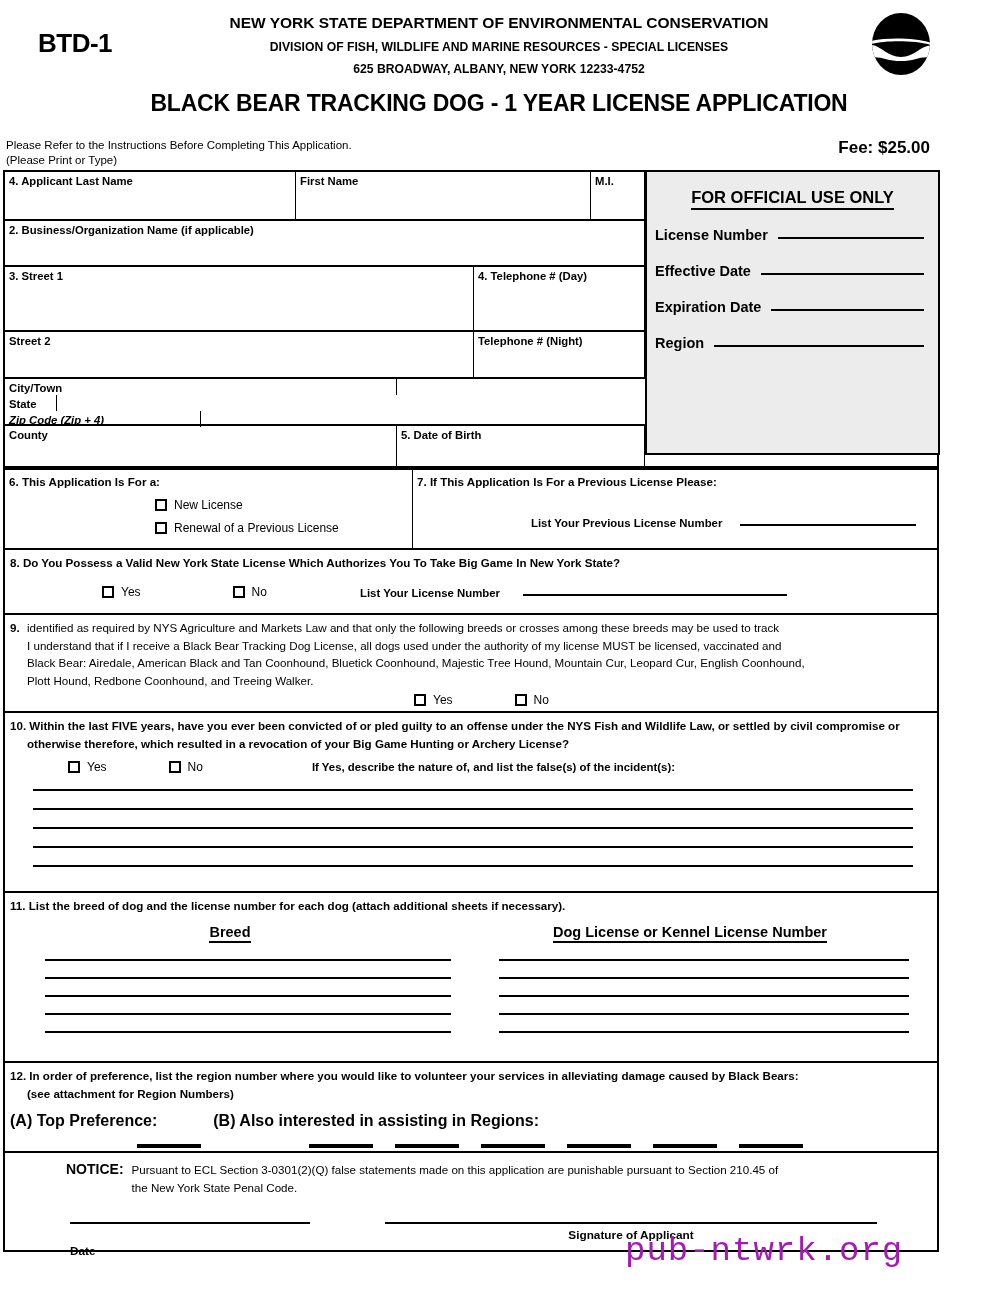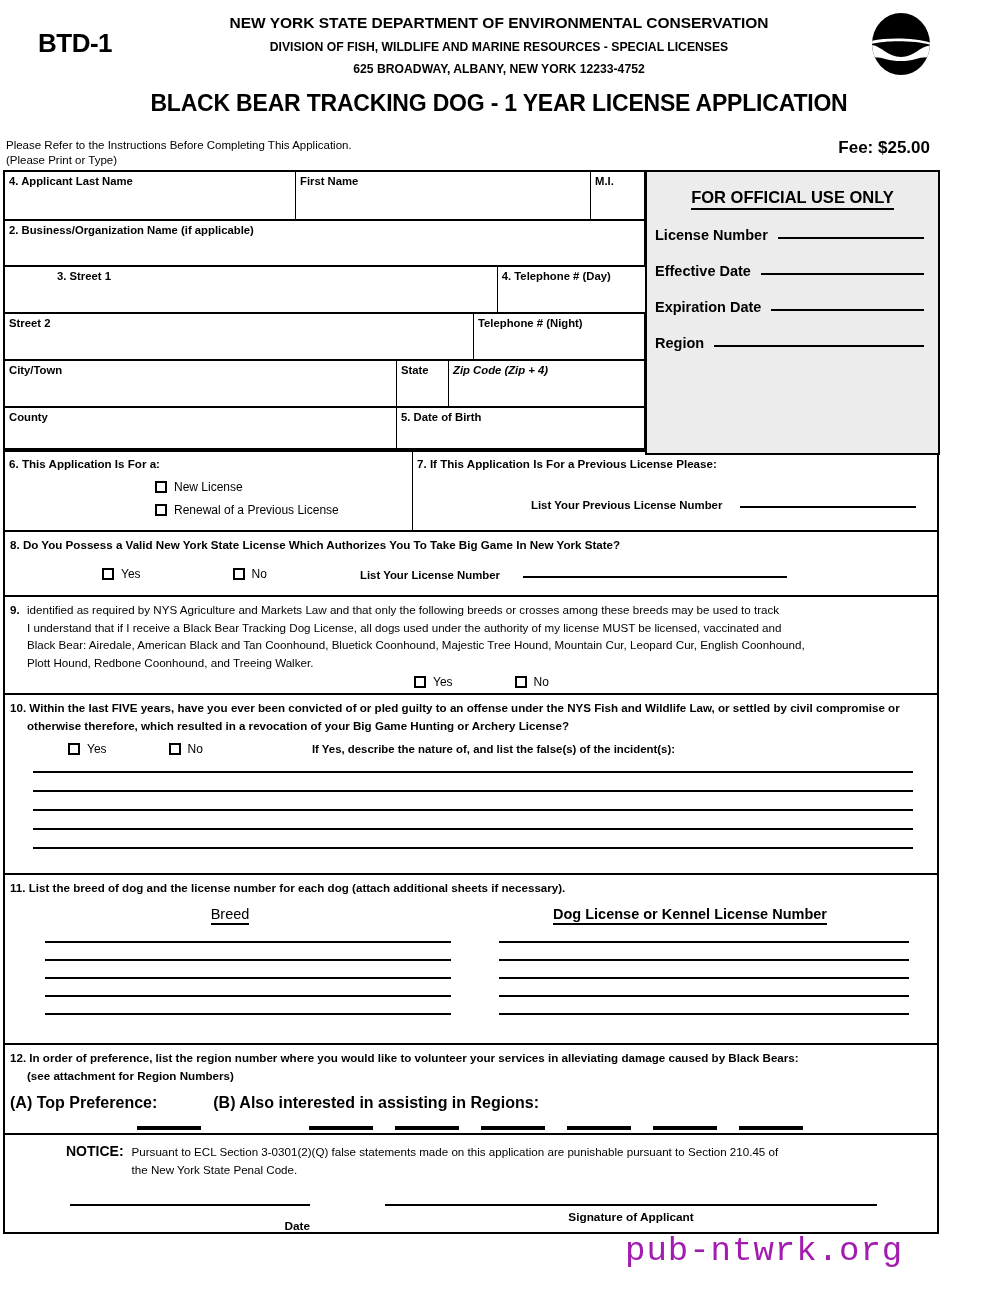--- a/index.html
+++ b/index.html
@@ -168,41 +168,41 @@
       <div class="cell" style="width:292px;border-right:none;"></div>
     </div>
 
     <div class="row" style="height:46px;">
       <div class="cell" style="width:640px;">
         <div class="lab">2. Business/Organization Name (if applicable)</div>
       </div>
       <div class="cell" style="width:292px;border-right:none;"></div>
     </div>
 
-    <div class="row" style="height:47px;padding-left:48px;">
+    <div class="row" style="height:65px;">
       <div class="cell" style="width:469px;">
         <div class="lab">3. Street 1</div>
       </div>
       <div class="cell" style="width:171px;">
         <div class="lab">4. Telephone # (Day)</div>
       </div>
       <div class="cell" style="width:292px;border-right:none;"></div>
     </div>
 
     <div class="row" style="height:47px;">
       <div class="cell" style="width:469px;">
         <div class="lab">Street 2</div>
       </div>
       <div class="cell" style="width:171px;">
         <div class="lab">Telephone # (Night)</div>
       </div>
       <div class="cell" style="width:292px;border-right:none;"></div>
     </div>
 
-    <div class="row" style="height:47px;">
+    <div class="row" style="height:47px;flex-direction:column;">
       <div class="cell" style="width:392px;">
         <div class="lab">City/Town</div>
       </div>
       <div class="cell" style="width:52px;">
         <div class="lab">State</div>
       </div>
       <div class="cell" style="width:196px;font-style:italic;">
         <div class="lab">Zip Code (Zip + 4)</div>
       </div>
       <div class="cell" style="width:292px;border-right:none;"></div>
@@ -299,21 +299,21 @@
           <div class="wline" style="width: 880px; margin: 0px 0px 17px 23px;"></div>
           <div class="wline" style="width: 880px; margin: 0px 0px 17px 23px;"></div>
           <div class="wline" style="width: 880px; margin: 0px 0px 17px 23px;"></div>
         </div>
     </div>
 
     <div class="sect" style="height:170px;padding:4px 0 0 5px;">
       <div class="qtext">11.  List the breed of dog and the license number for each dog (attach additional sheets if necessary).</div>
       <div style="display:flex;margin-top:8px;">
         <div style="width:440px;text-align:center;">
-          <span style="font-size:14.5px;font-weight:normal;border-bottom:2px solid #000;padding-bottom:1px;">Breed</span>
+          <span style="font-size:14.5px;font-weight:bold;border-bottom:2px solid #000;padding-bottom:1px;">Breed</span>
         </div>
         <div style="width:480px;text-align:center;">
           <span style="font-size:14.5px;font-weight:bold;border-bottom:2px solid #000;padding-bottom:1px;">Dog License or Kennel License Number</span>
         </div>
       </div>
       <div id="item11-rows" style="margin-top:18px;">
           <div style="display: flex; margin-bottom: 16px;">
             <div class="wline" style="width: 406px; margin-left: 35px;"></div>
             <div class="wline" style="width: 410px; margin-left: 48px;"></div>
           </div>
@@ -362,21 +362,21 @@
       <div style="display:flex;margin-left:56px;">
         <div class="notice-bold">NOTICE:</div>
         <div style="margin-left:8px;">
           <div class="qtext reg">Pursuant to ECL Section 3-0301(2)(Q) false statements made on this application are punishable pursuant to Section 210.45 of</div>
           <div class="qtext reg">the New York State Penal Code.</div>
         </div>
       </div>
       <div style="display:flex;margin-top:26px;">
         <div style="margin-left:60px;width:240px;">
           <div class="wline"></div>
-          <div style="text-align:right;font-size:11.8px;font-weight:bold;margin-top:13px;">Date</div>
+          <div style="text-align:left;font-size:11.8px;font-weight:bold;margin-top:20px;">Date</div>
         </div>
         <div style="margin-left:75px;width:492px;">
           <div class="wline"></div>
           <div style="text-align:center;font-size:11.8px;font-weight:bold;margin-top:4px;">Signature of Applicant</div>
         </div>
       </div>
     </div>
 
   </div>
 

